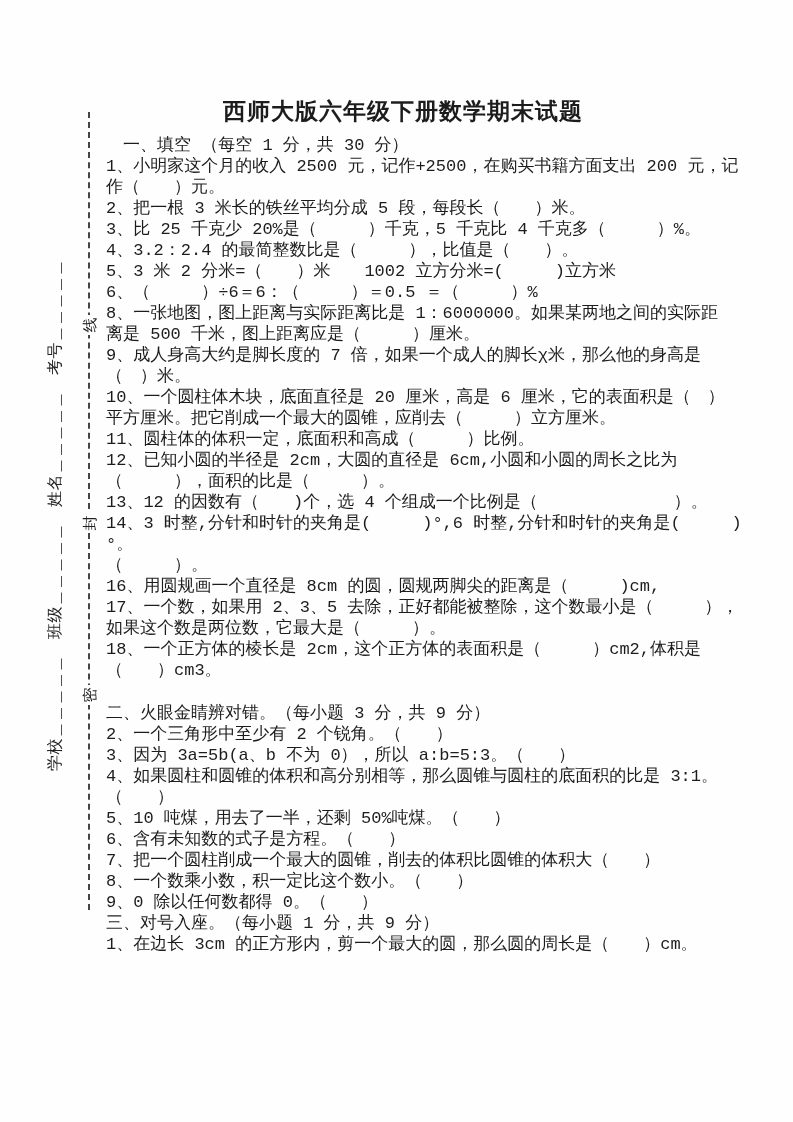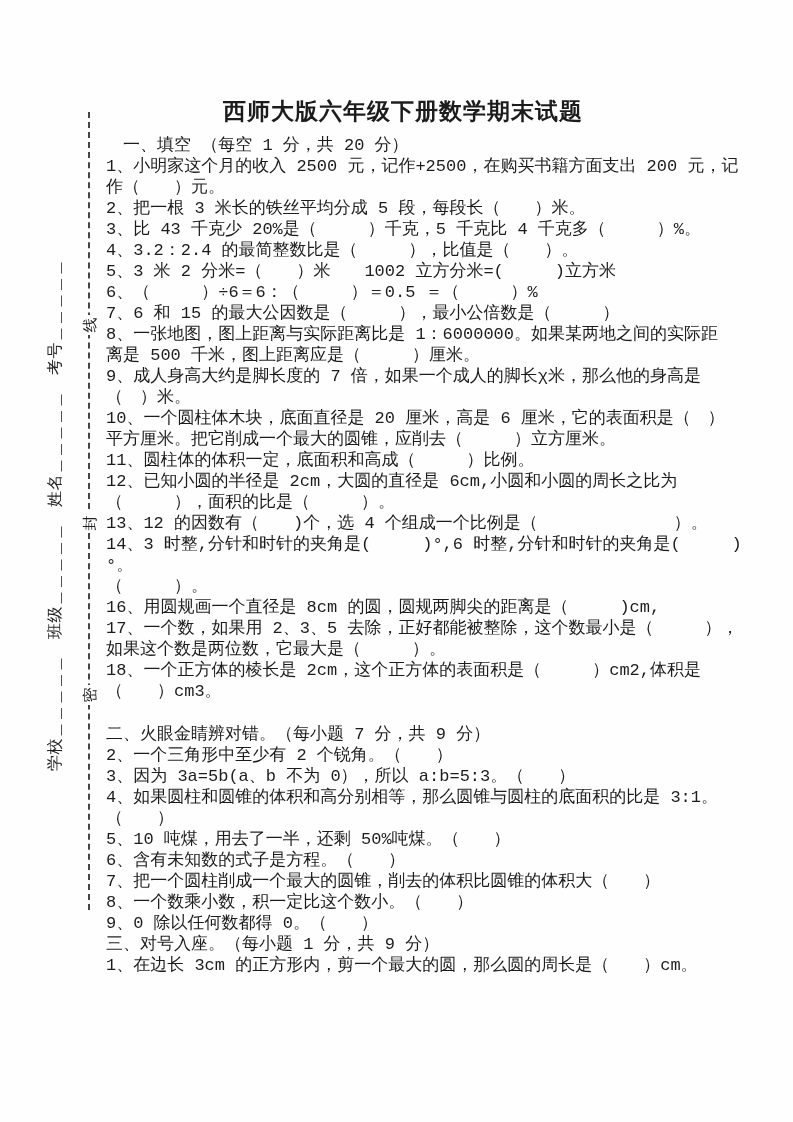--- a/index.html
+++ b/index.html
@@ -86,50 +86,49 @@
   <div class="seal-dashline"></div>
 
   <span class="seal-char mi">密</span>
   <span class="seal-char feng">封</span>
   <span class="seal-char xian">线</span>
 
   <div class="exam-body">
     <div class="title">西师大版六年级下册数学期末试题</div>
     <div>
         <div class="section">
-          <div class="line">　一、填空 （每空 1 分，共 20 分）</div>
+          <div class="line">　一、填空 （每空 1 分，共 30 分）</div>
           <div class="line">1、小明家这个月的收入 2500 元，记作+2500，在购买书籍方面支出 200 元，记</div>
           <div class="line">作（　　）元。</div>
           <div class="line">2、把一根 3 米长的铁丝平均分成 5 段，每段长（　　）米。</div>
-          <div class="line">3、比 43 千克少 20%是（　　　）千克，5 千克比 4 千克多（　　　）%。</div>
+          <div class="line">3、比 25 千克少 20%是（　　　）千克，5 千克比 4 千克多（　　　）%。</div>
           <div class="line">4、3.2：2.4 的最简整数比是（　　　），比值是（　　）。</div>
           <div class="line">5、3 米 2 分米=（　　）米　　1002 立方分米=(　　　)立方米</div>
           <div class="line">6、（　　　）÷6＝6：（　　　）＝0.5 ＝（　　　）%</div>
-          <div class="line">7、6 和 15 的最大公因数是（　　　），最小公倍数是（　　　）</div>
           <div class="line">8、一张地图，图上距离与实际距离比是 1：6000000。如果某两地之间的实际距</div>
           <div class="line">离是 500 千米，图上距离应是（　　　）厘米。</div>
           <div class="line">9、成人身高大约是脚长度的 7 倍，如果一个成人的脚长χ米，那么他的身高是</div>
           <div class="line">（　）米。</div>
           <div class="line">10、一个圆柱体木块，底面直径是 20 厘米，高是 6 厘米，它的表面积是（　）</div>
           <div class="line">平方厘米。把它削成一个最大的圆锥，应削去（　　　）立方厘米。</div>
           <div class="line">11、圆柱体的体积一定，底面积和高成（　　　）比例。</div>
           <div class="line">12、已知小圆的半径是 2cm，大圆的直径是 6cm,小圆和小圆的周长之比为</div>
           <div class="line">（　　　），面积的比是（　　　）。</div>
           <div class="line">13、12 的因数有（　　)个，选 4 个组成一个比例是（　　　　　　　　）。</div>
           <div class="line">14、3 时整,分针和时针的夹角是(　　　)°,6 时整,分针和时针的夹角是(　　　)</div>
           <div class="line">°。</div>
           <div class="line">（　　　）。</div>
           <div class="line">16、用圆规画一个直径是 8cm 的圆，圆规两脚尖的距离是（　　　)cm,</div>
           <div class="line">17、一个数，如果用 2、3、5 去除，正好都能被整除，这个数最小是（　　　），</div>
           <div class="line">如果这个数是两位数，它最大是（　　　）。</div>
           <div class="line">18、一个正方体的棱长是 2cm，这个正方体的表面积是（　　　）cm2,体积是</div>
           <div class="line">（　　）cm3。</div>
         </div>
         <div class="section gap">
-          <div class="line">二、火眼金睛辨对错。（每小题 7 分，共 9 分）</div>
+          <div class="line">二、火眼金睛辨对错。（每小题 3 分，共 9 分）</div>
           <div class="line">2、一个三角形中至少有 2 个锐角。（　　）</div>
           <div class="line">3、因为 3a=5b(a、b 不为 0），所以 a:b=5:3。（　　）</div>
           <div class="line">4、如果圆柱和圆锥的体积和高分别相等，那么圆锥与圆柱的底面积的比是 3:1。</div>
           <div class="line">（　　）</div>
           <div class="line">5、10 吨煤，用去了一半，还剩 50%吨煤。（　　）</div>
           <div class="line">6、含有未知数的式子是方程。（　　）</div>
           <div class="line">7、把一个圆柱削成一个最大的圆锥，削去的体积比圆锥的体积大（　　）</div>
           <div class="line">8、一个数乘小数，积一定比这个数小。（　　）</div>
           <div class="line">9、0 除以任何数都得 0。（　　）</div>
         </div>

